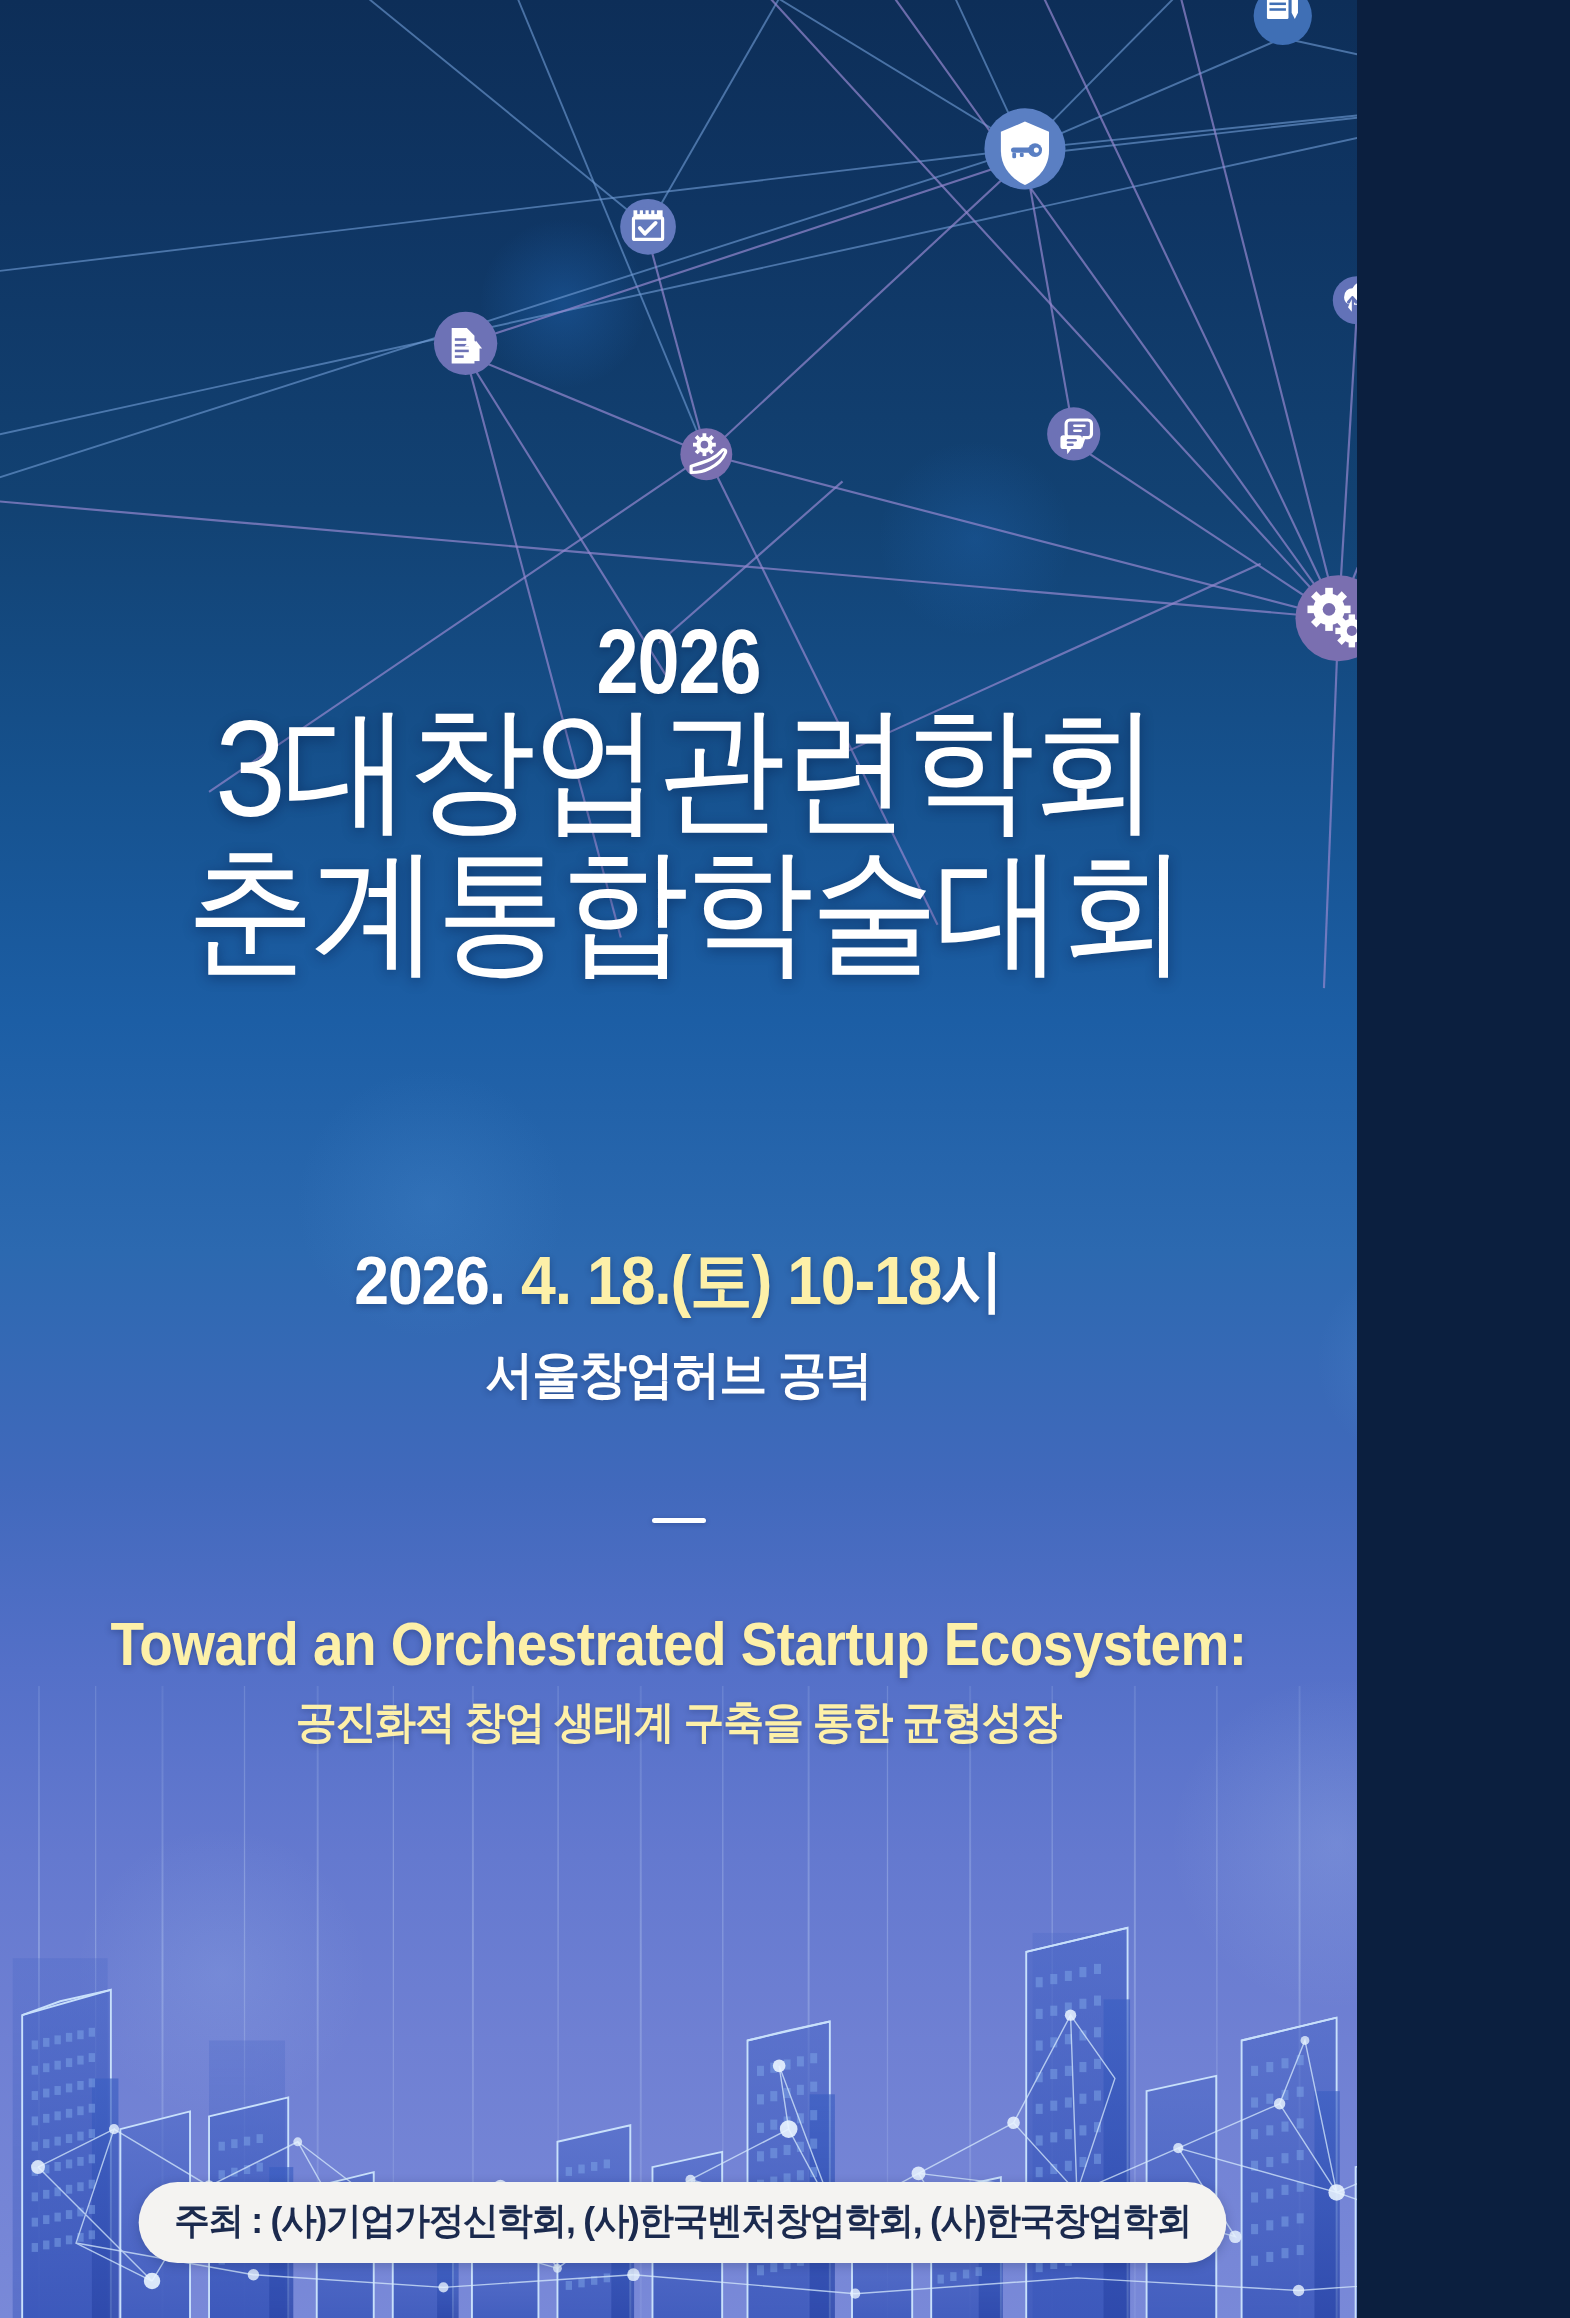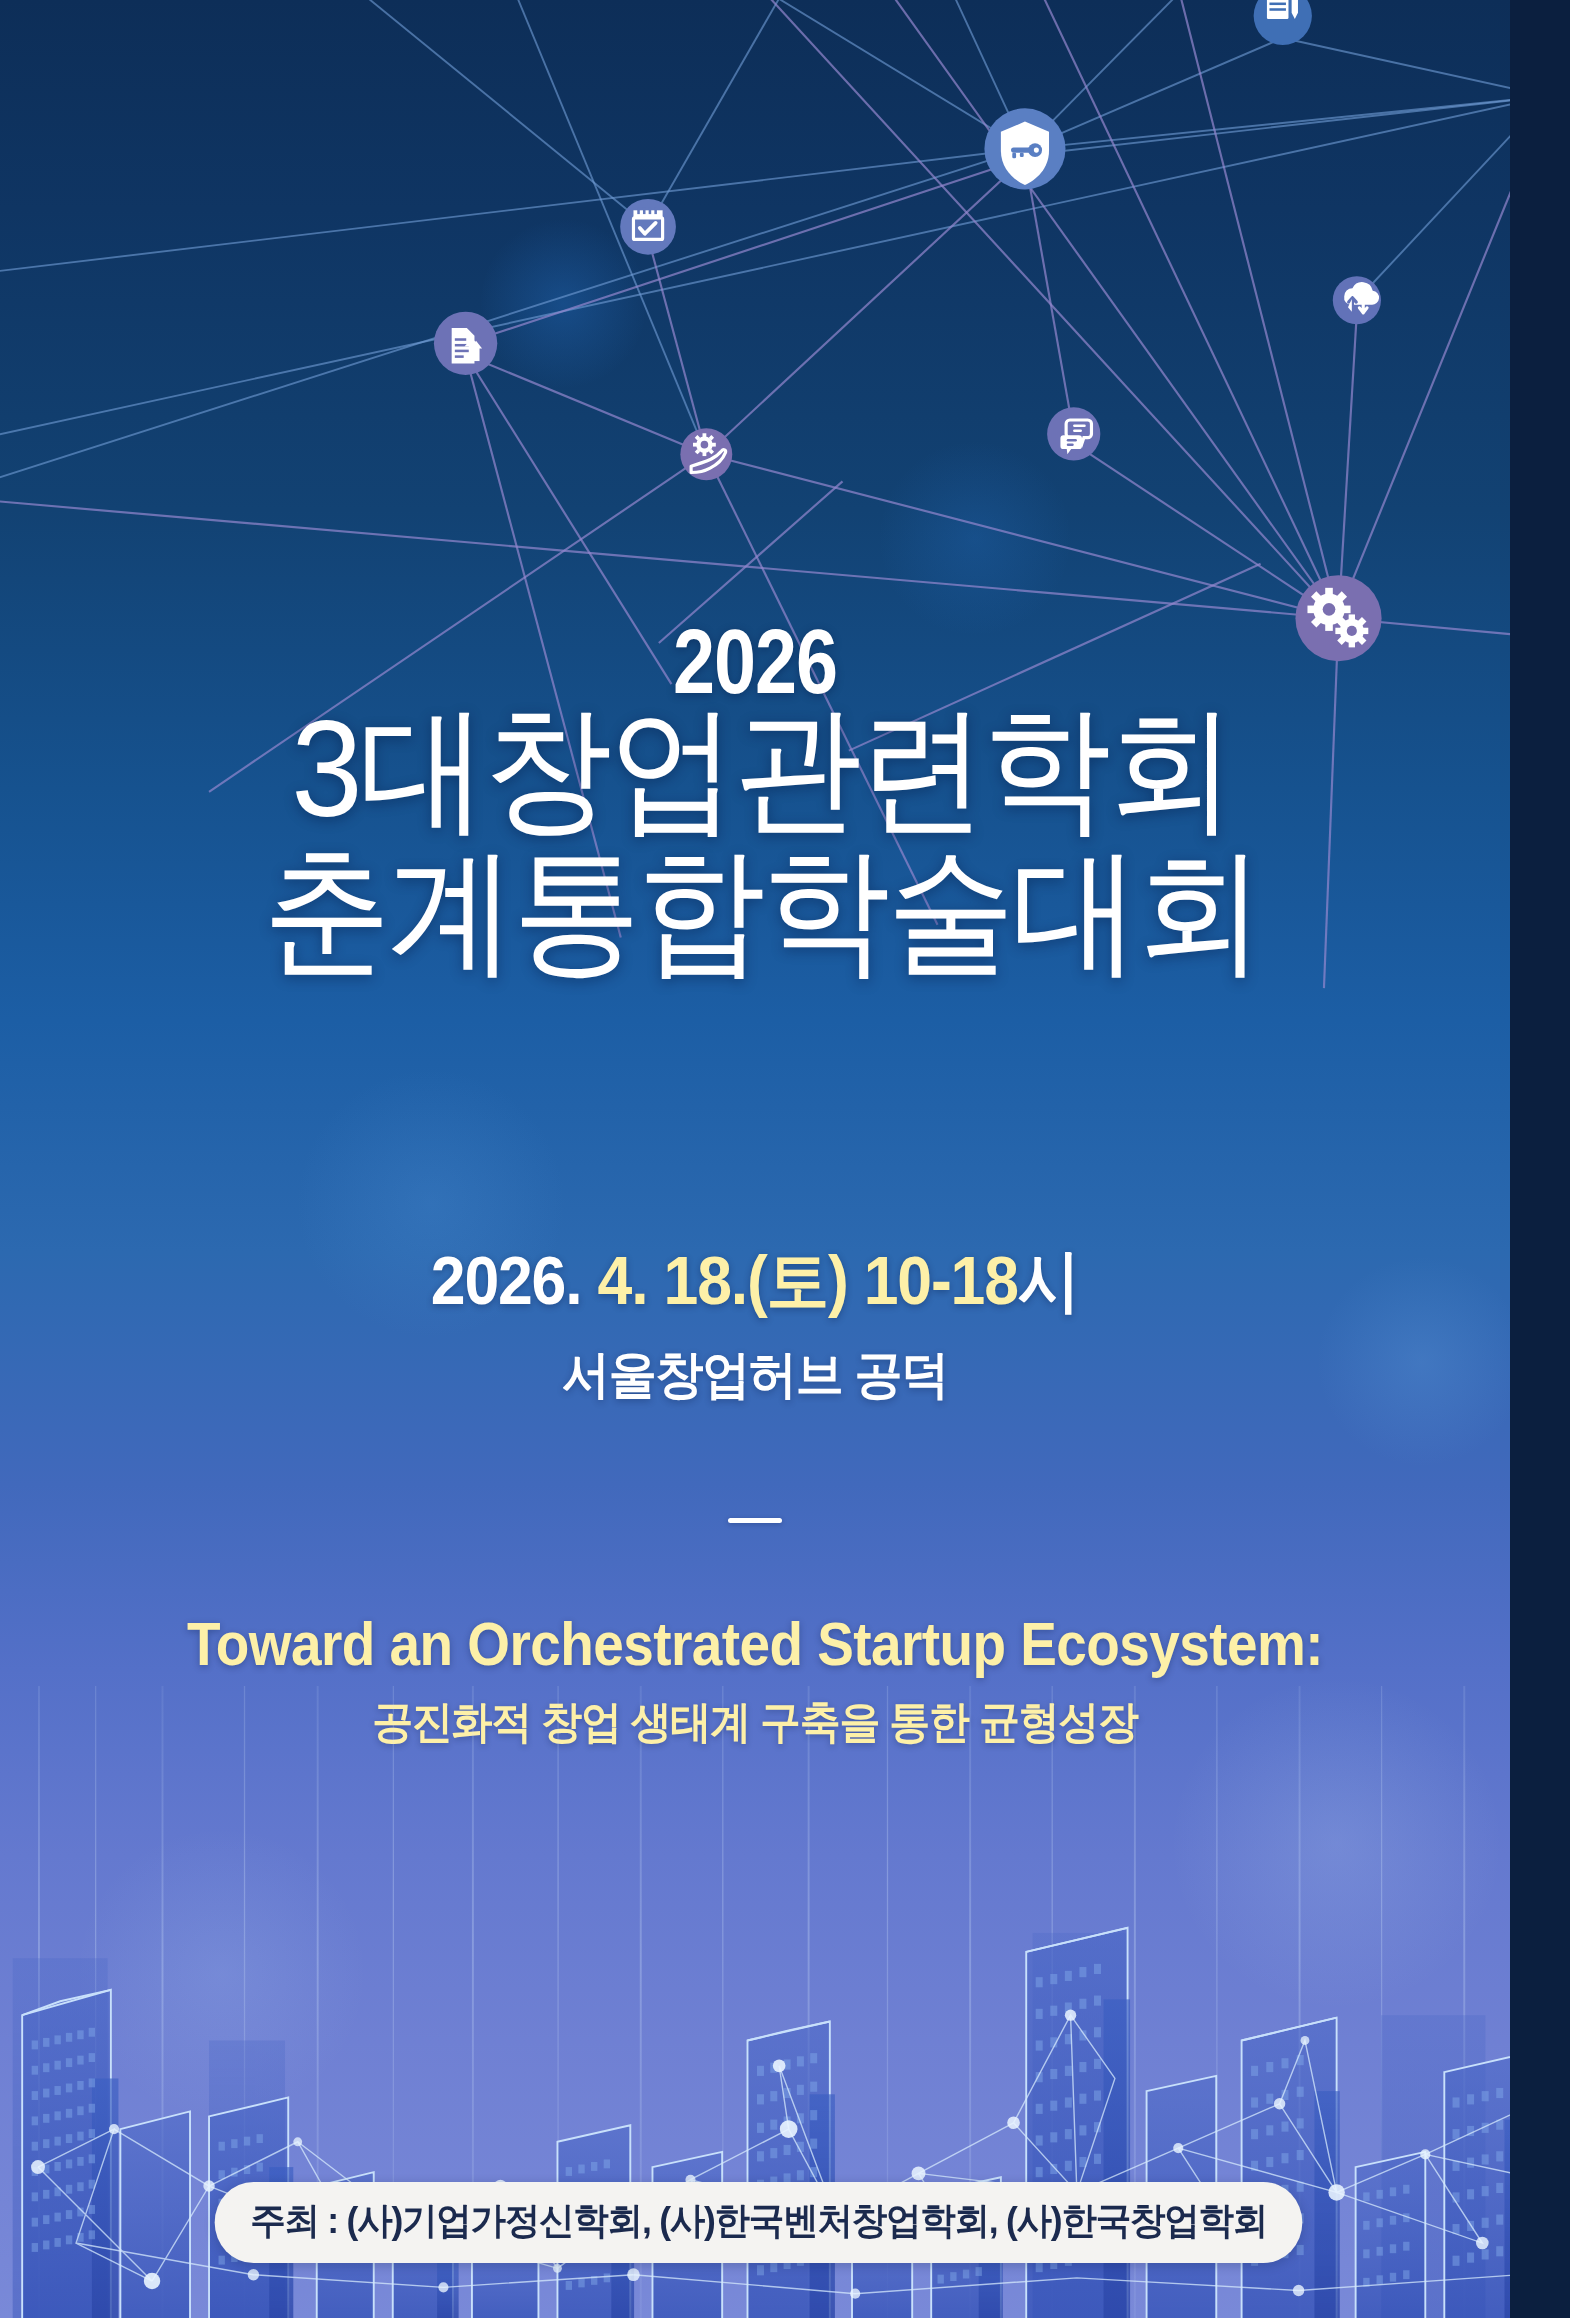--- a/index.html
+++ b/index.html
@@ -6,21 +6,21 @@
   html,body { background:#0b1f3f; }
   body {
     width:1571px; height:2319px;
     font-family:"Liberation Sans","DejaVu Sans",sans-serif;
     overflow:hidden;
   }
 
   
   #poster {
     position:relative;
-    width:1510px; height:2319px;
+    width:1357px; height:2319px;
     overflow:hidden;
     background:
       linear-gradient(180deg,
         #0d2e58 0%,
         #0f3563 9%,
         #124273 22%,
         #16528f 34%,
         #1c5ea5 44%,
         #2c69b0 54%,
         #4169bc 64%,

